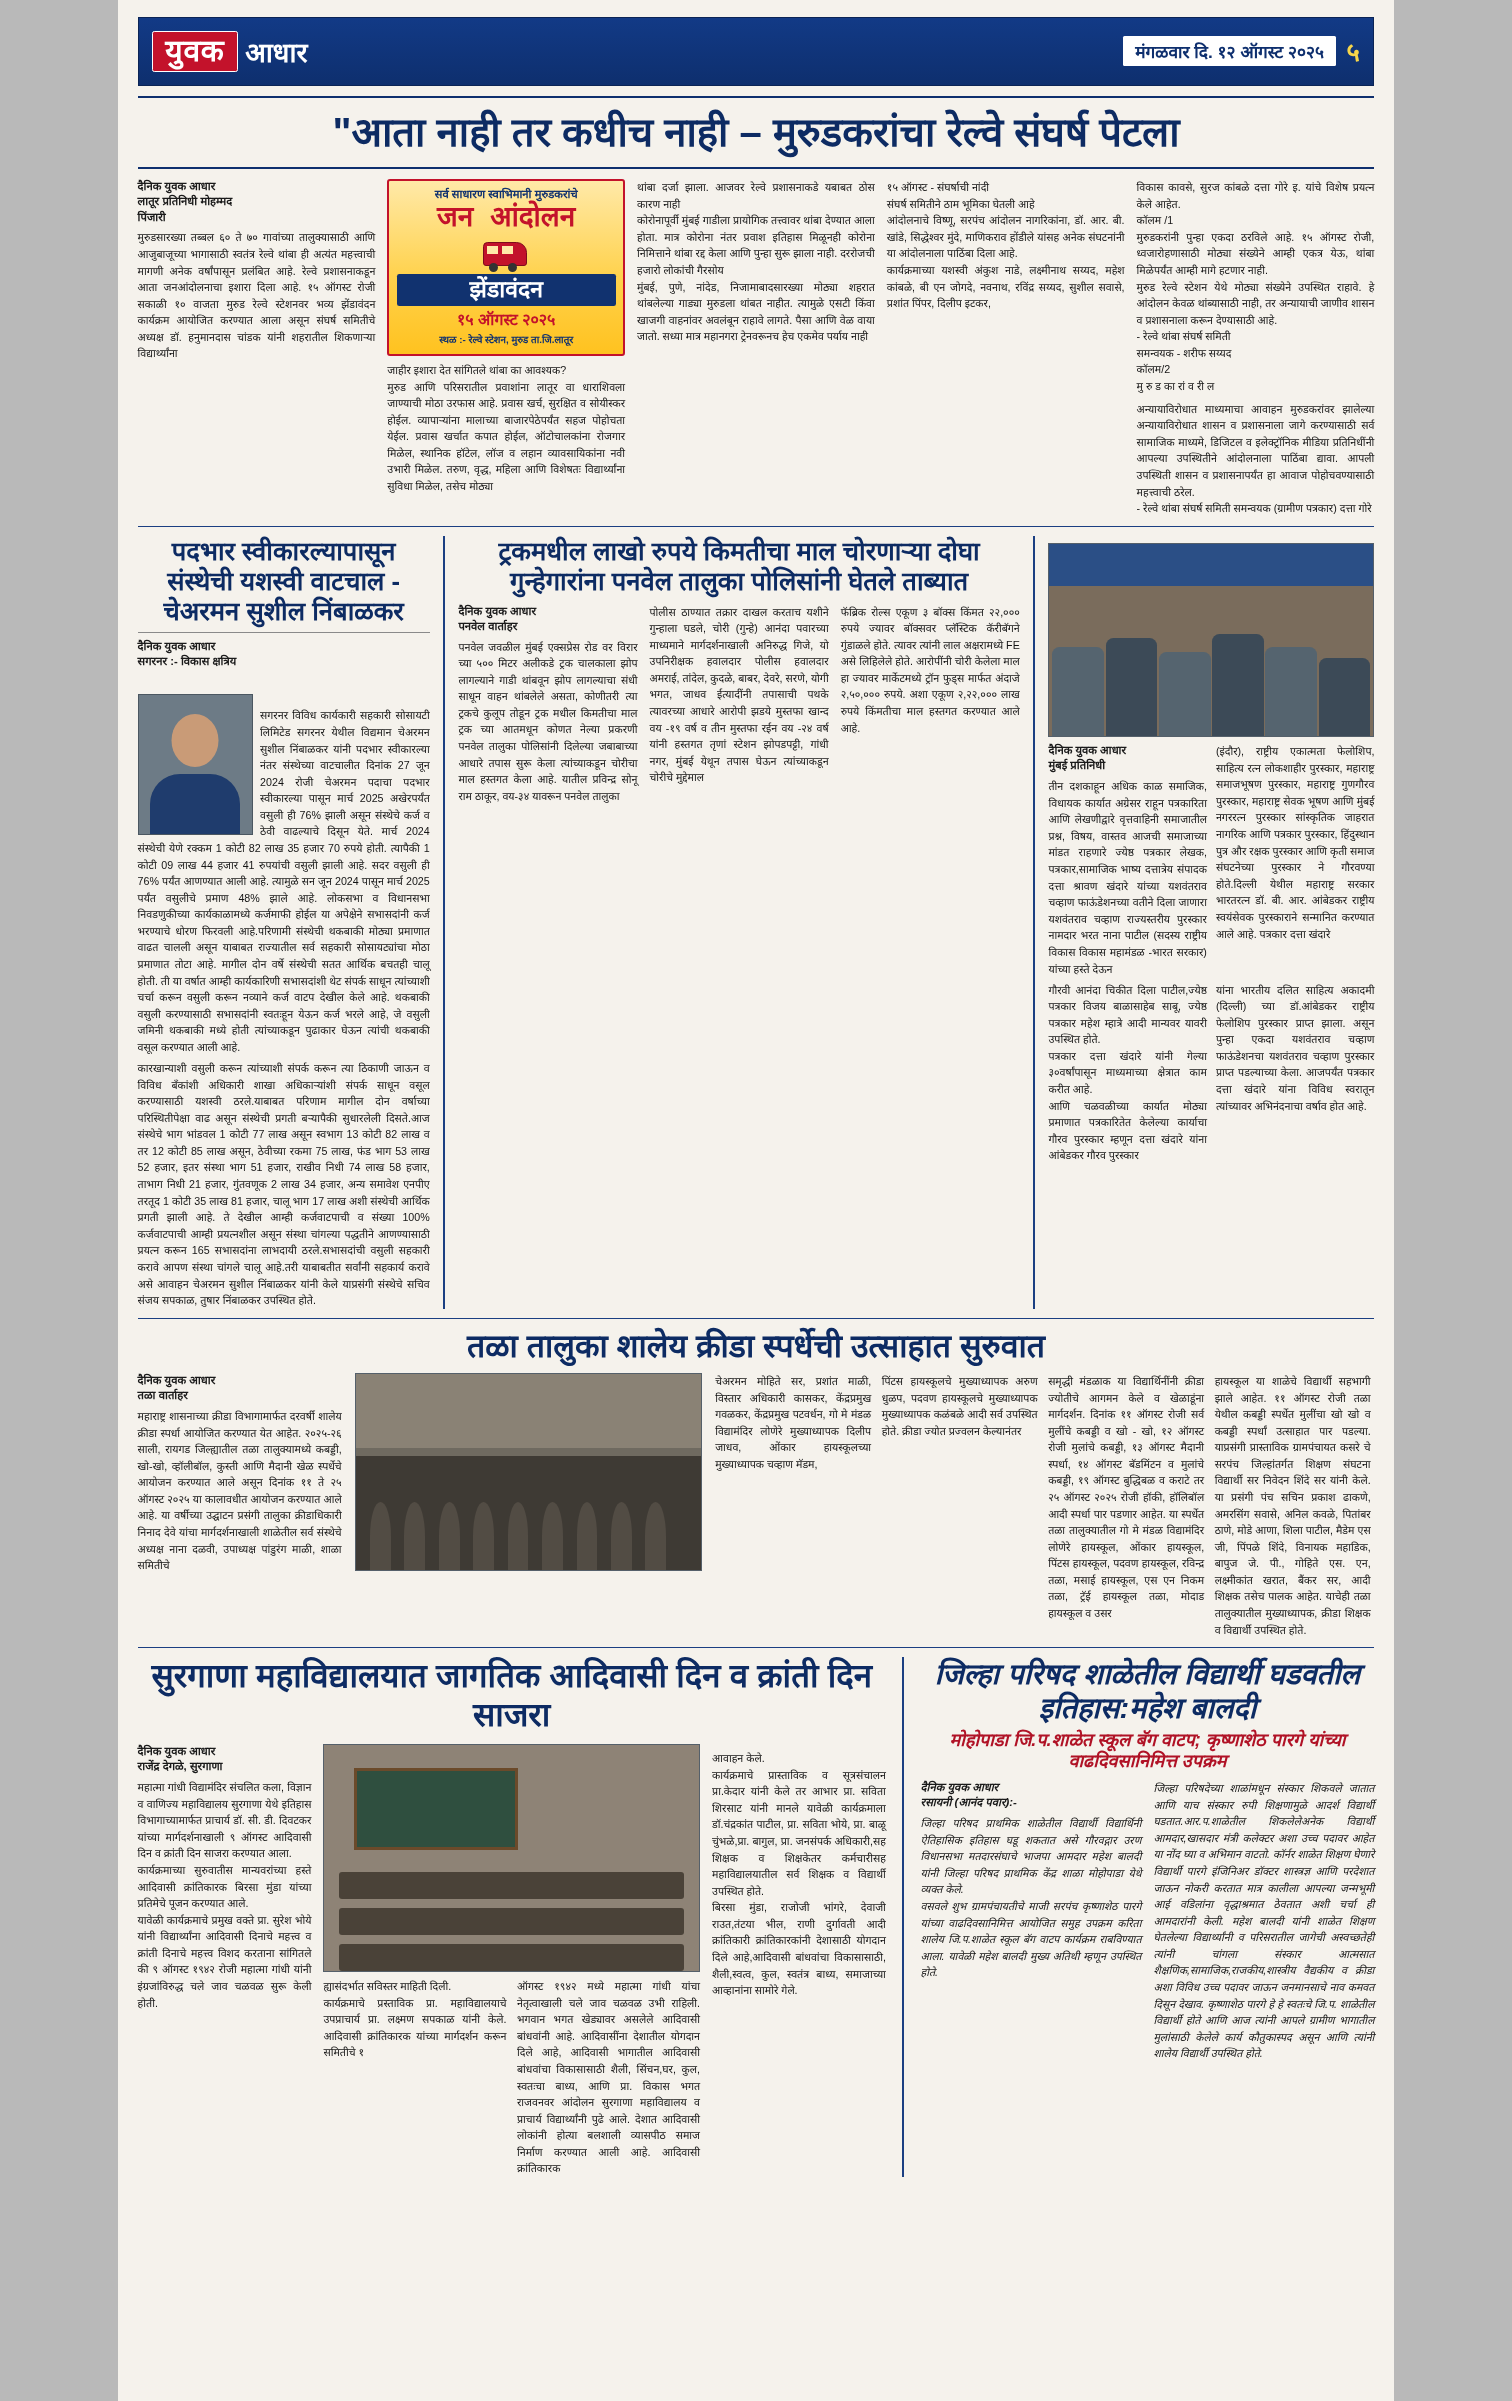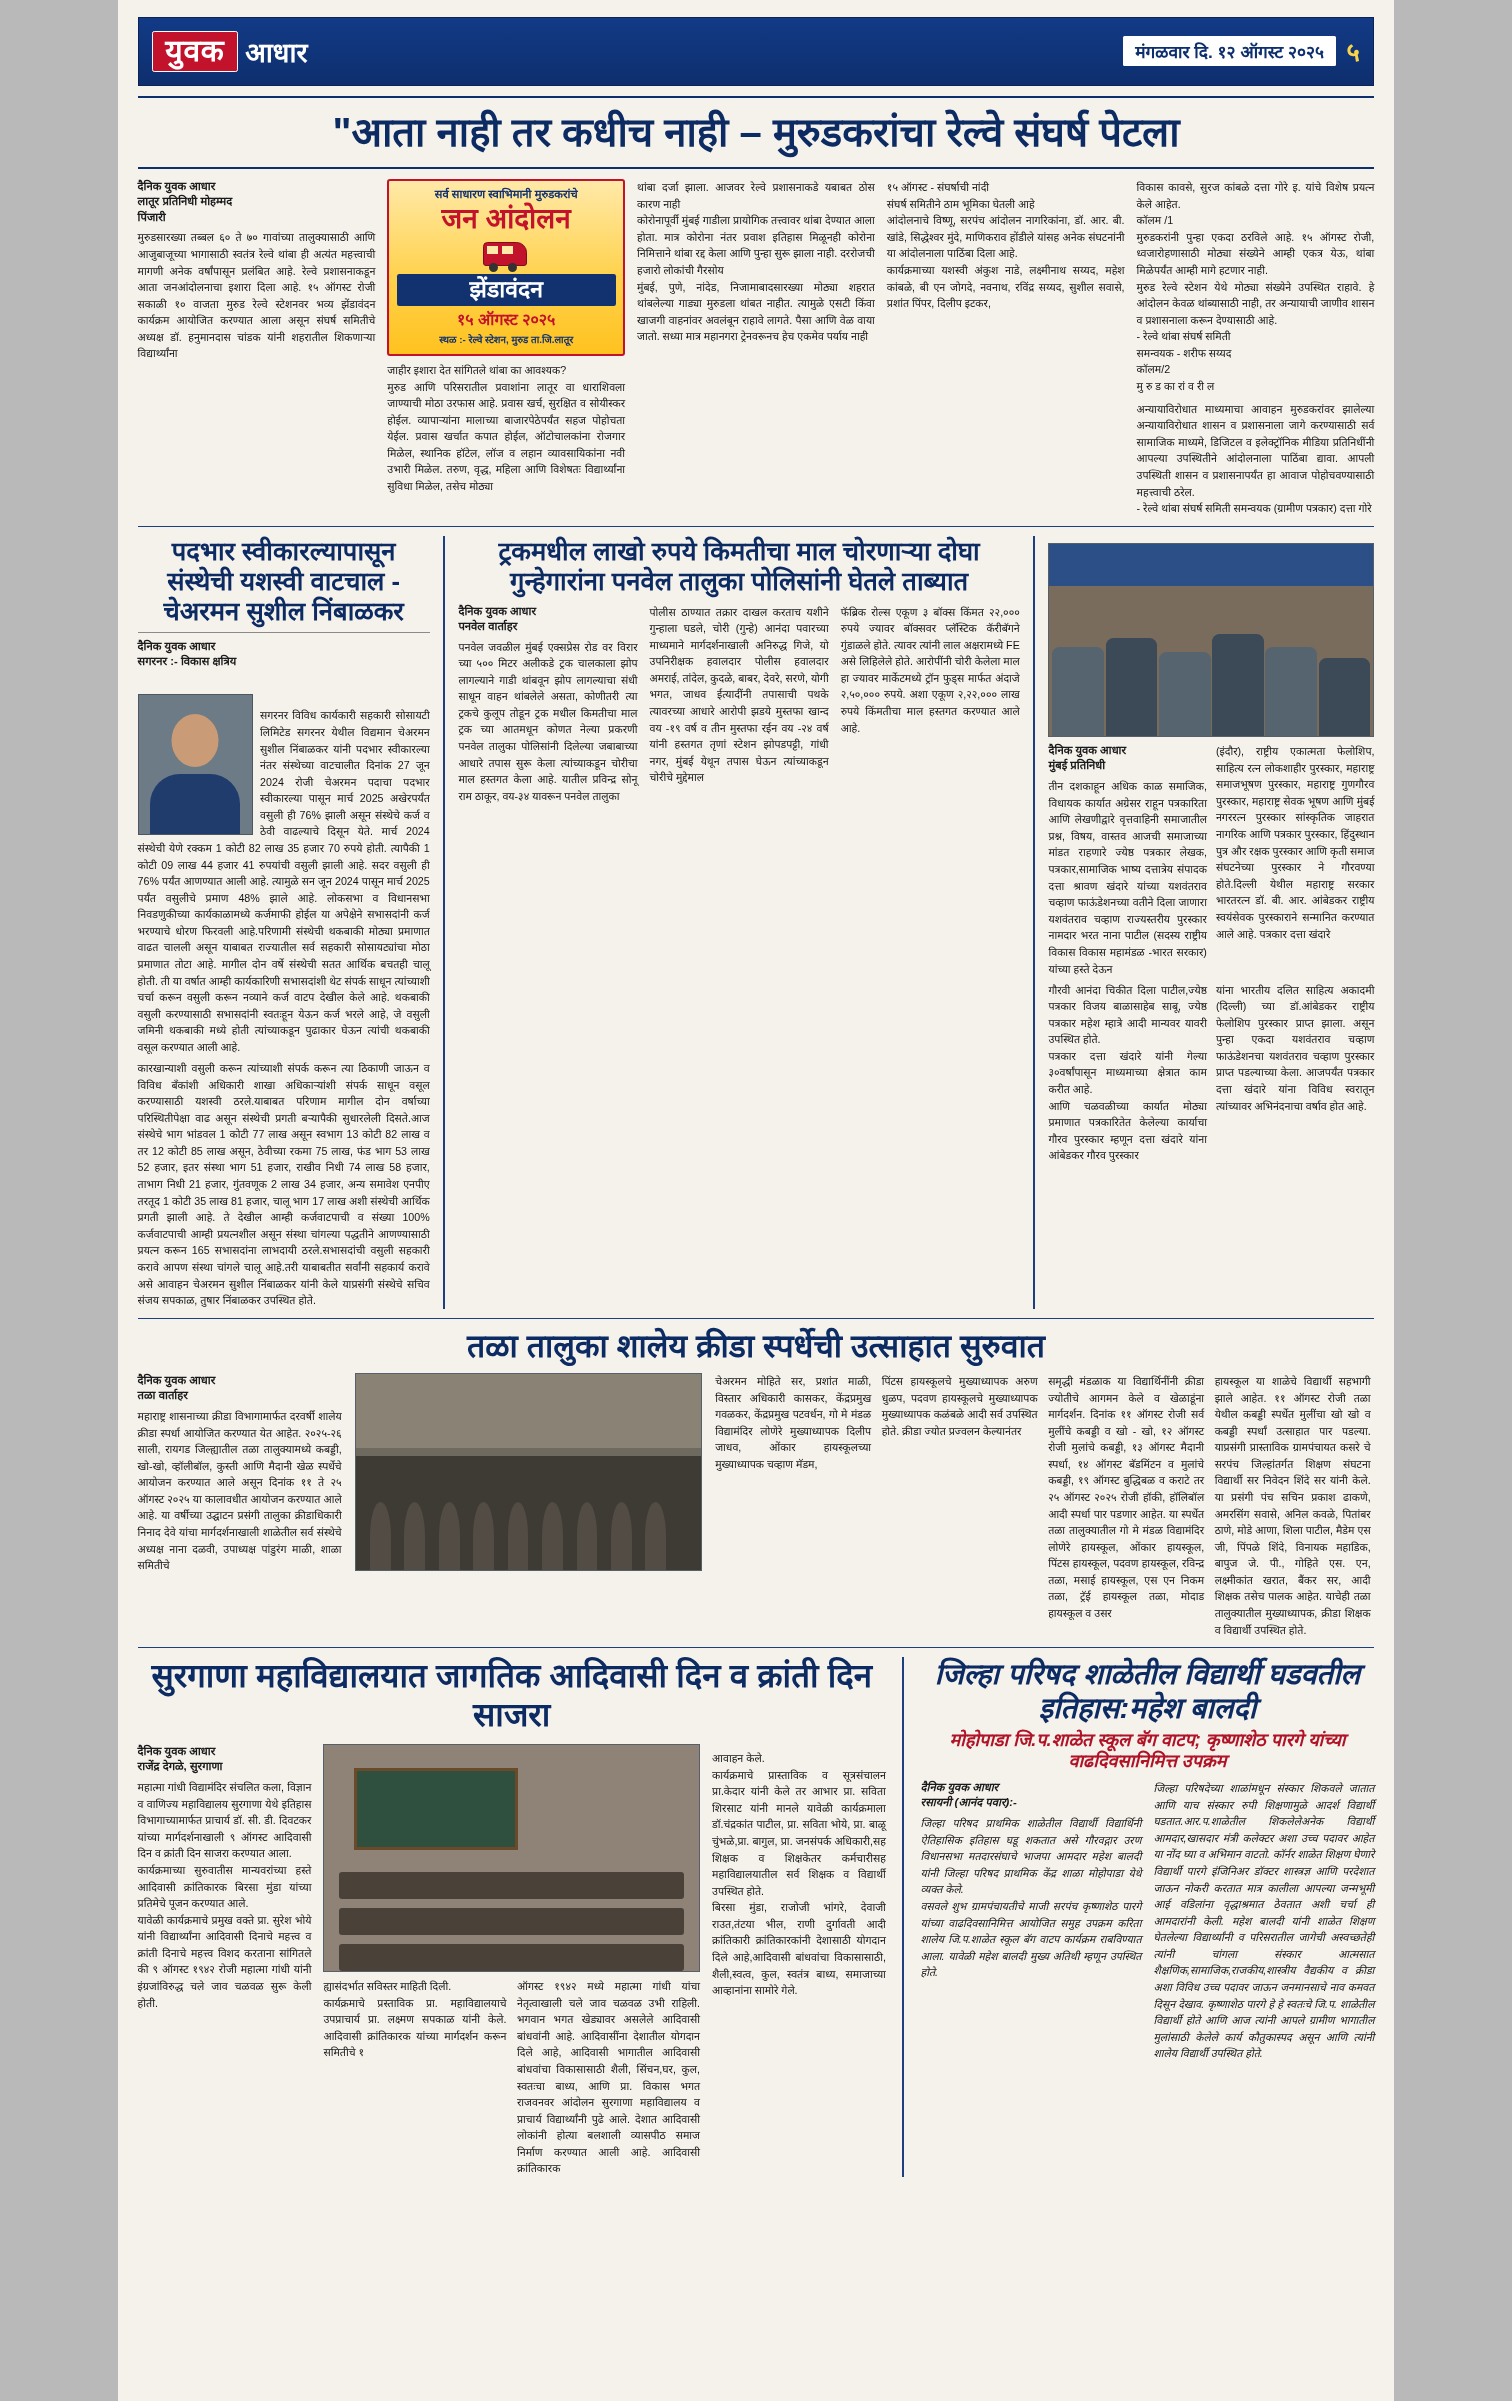--- a/index.html
+++ b/index.html
@@ -50,21 +50,21 @@
   .sec-head.red{color:#b01226;}
   
   .block1{display:flex;gap:12px;margin-top:10.5px;}
   .b1col{width:calc((100% - 48px)/5);}
   .ad-box{
     background:linear-gradient(180deg,#ffe9a8 0%,#ffd24d 55%,#ffc21f 100%);
     border:2.3px solid #c3122b;border-radius:3px;text-align:center;
     padding:6px 4.5px 7.5px 4.5px;box-sizing:border-box;
   }
   .ad-l1{font-size:11.3px;font-weight:bold;color:#11326f;line-height:1.25;}
-  .ad-l2{font-size:28px;font-weight:bold;color:#c3122b;line-height:1.1;margin-top:2.3px;}
+  .ad-l2{font-size:28px;font-weight:bold;color:#c3122b;line-height:1.1;margin-top:2.3px;font-family:Liberation Mono, monospace;}
   .ad-l3{
     background:#11326f;color:#fff;font-size:23px;font-weight:bold;
     display:block;margin:3.8px 3px;padding:2.3px 0;border-radius:2.3px;line-height:1.2;
   }
   .ad-l4{font-size:16px;font-weight:bold;color:#c3122b;line-height:1.2;}
   .ad-l5{font-size:9.8px;font-weight:bold;color:#11326f;margin-top:4.5px;line-height:1.3;}
   .ad-train{
     width:56px;height:33px;margin:3px auto 0 auto;position:relative;
   }
   .ad-train .body{position:absolute;left:4.5px;top:4.5px;width:42px;height:22.6px;background:#c3122b;border-radius:4.5px 10.5px 3px 3px;border:1.5px solid #7d0c1c;}

